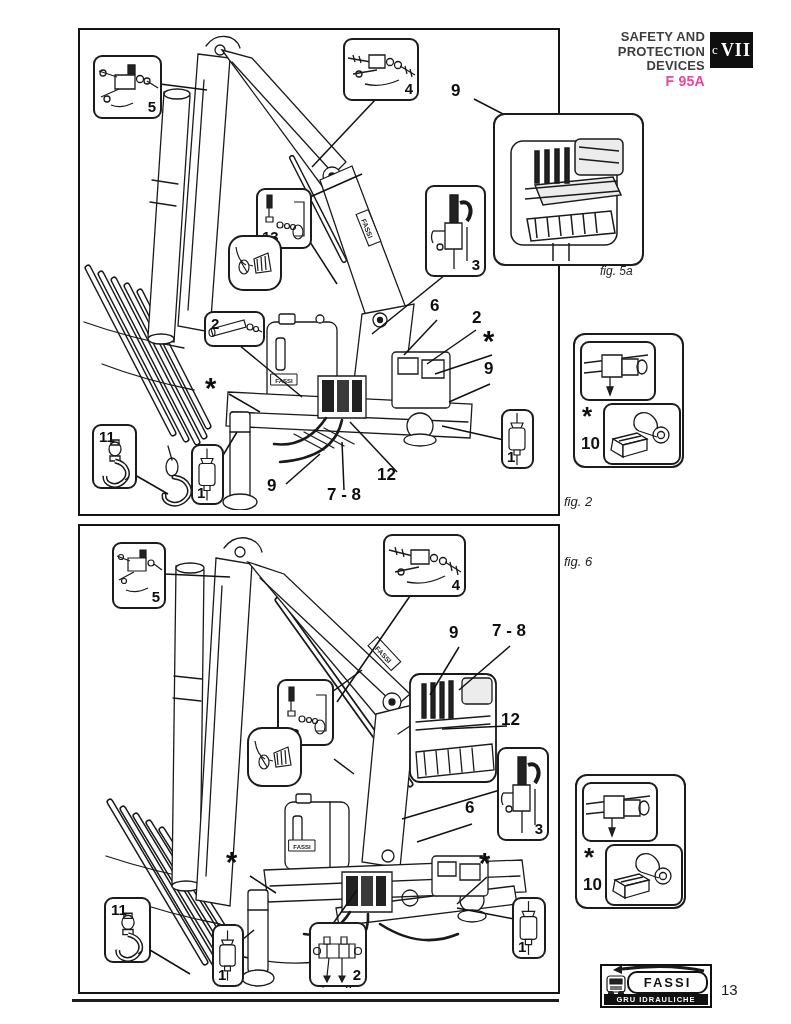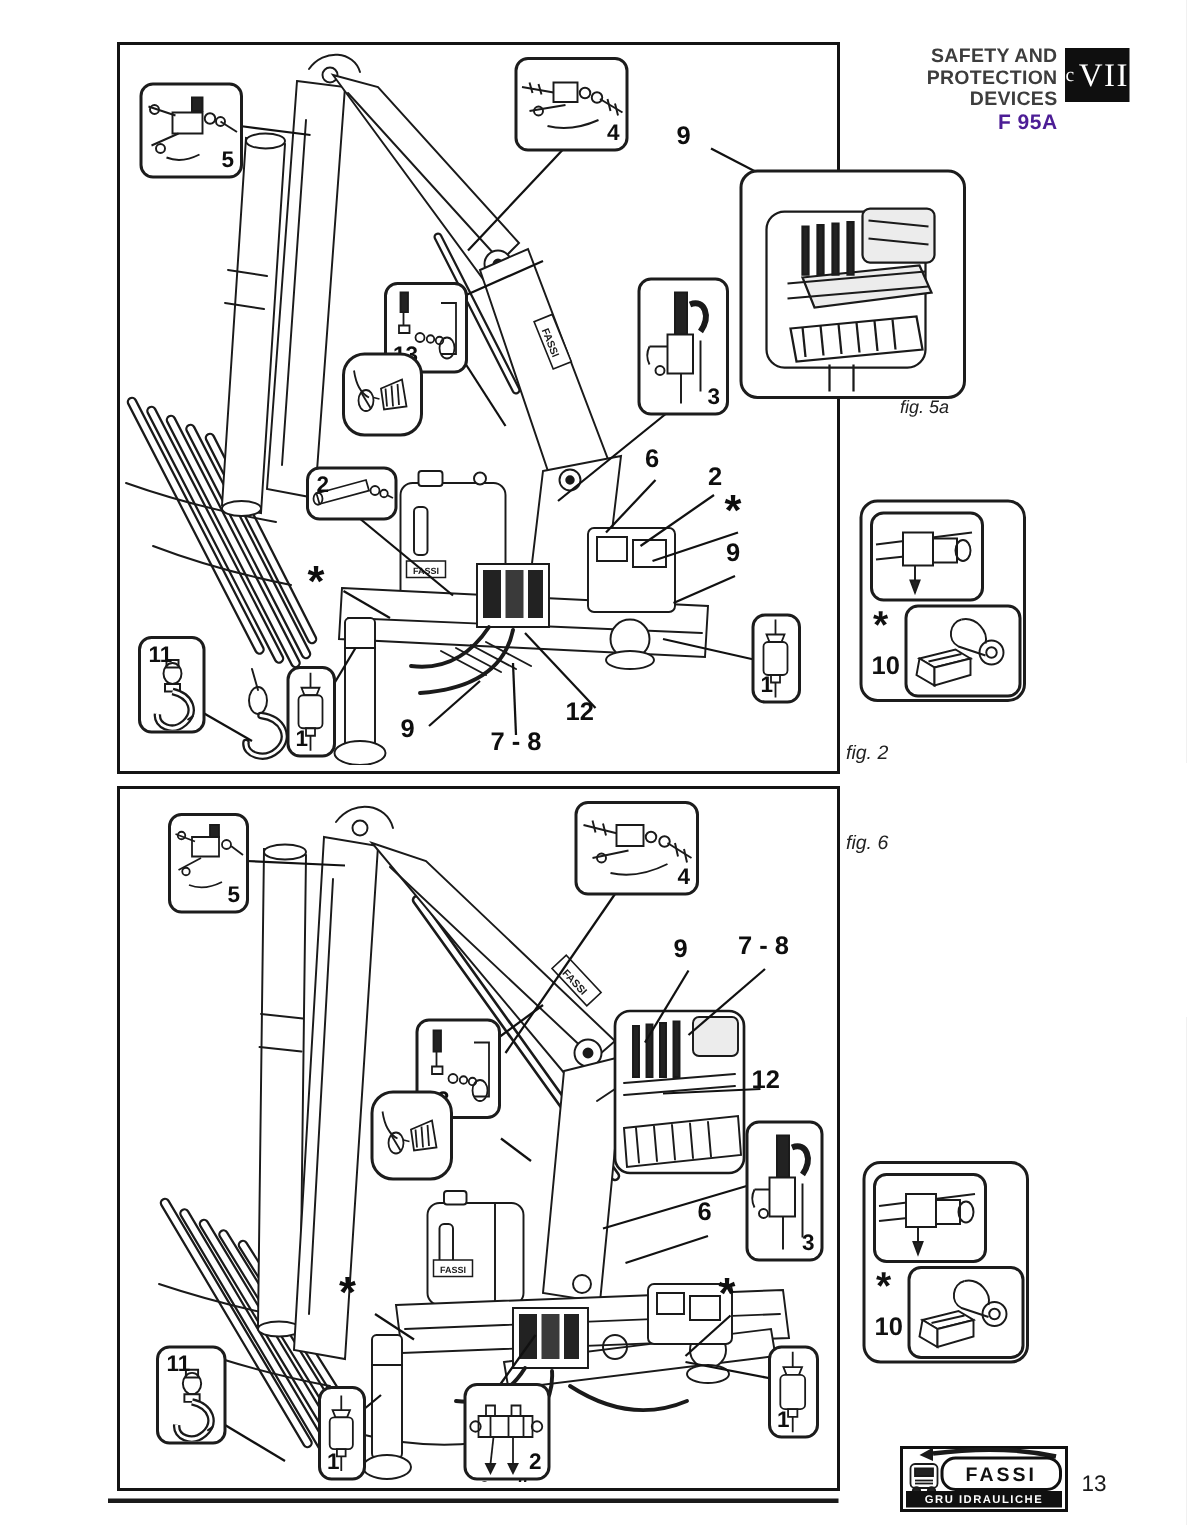--- a/index.html
+++ b/index.html
@@ -19,23 +19,23 @@
   
   .lbl{position:absolute;font-weight:bold;font-size:17px;line-height:17px;color:#0e0e0e;z-index:6;}
   .star{font-size:29px;line-height:20px;font-weight:bold;}
   
   .hdr-title{position:absolute;left:555px;top:30px;width:150px;text-align:right;
              font-size:13px;line-height:14.5px;letter-spacing:.2px;color:#3d3d3d;font-weight:bold;}
   .hdr-badge{position:absolute;left:710px;top:32px;width:43px;height:36px;background:#0f0f0f;color:#fff;
              display:flex;align-items:center;justify-content:center;gap:3px;
              font-family:"Liberation Serif",serif;}
   .hdr-badge .pfx{font-size:13px;}
-  .hdr-badge .num{font-size:22px;font-weight:normal;letter-spacing:1px;}
+  .hdr-badge .num{font-size:18px;font-weight:bold;letter-spacing:1px;}
   .hdr-model{position:absolute;left:555px;top:73px;width:150px;text-align:right;
-             font-size:14px;font-weight:bold;color:#4c1d95;letter-spacing:.3px;}
+             font-size:14px;font-weight:bold;color:#ec4899;letter-spacing:.3px;}
   .figcap{position:absolute;font-style:italic;font-size:13px;color:#222;z-index:6;}
   
   .panel10{position:absolute;width:107px;height:131px;border:2px solid #1c1c1c;border-radius:12px;background:#fff;z-index:5;}
   .panel10 .sub{position:absolute;border:2px solid #1c1c1c;border-radius:9px;background:#fff;}
   .panel10 .p-star{position:absolute;left:7px;top:72px;font-size:26px;line-height:18px;font-weight:bold;}
   .panel10 .p-num{position:absolute;left:6px;top:99px;font-size:17px;font-weight:bold;}
   
   .logo{position:absolute;left:600px;top:964px;width:108px;height:40px;border:2px solid #101010;background:#fff;z-index:6;}
   .logo .brandbox{position:absolute;left:25px;top:5px;width:77px;height:19px;border:2px solid #101010;border-radius:10px;
                   display:flex;align-items:center;justify-content:center;font-weight:bold;font-size:13px;letter-spacing:2px;}

